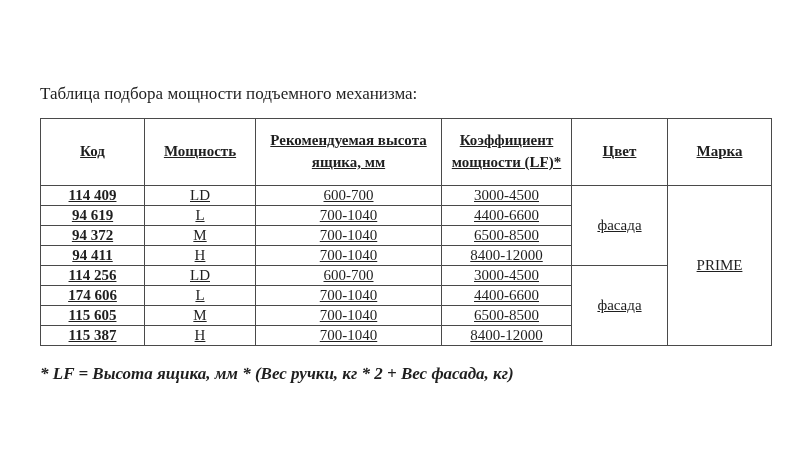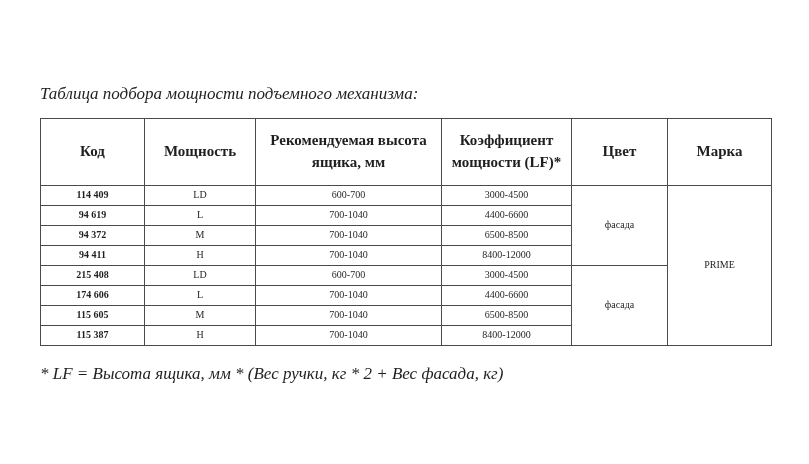--- a/index.html
+++ b/index.html
@@ -8,64 +8,65 @@
     background: #ffffff;
   }
   body {
     width: 809px;
     height: 464px;
     font-family: "Liberation Serif", serif;
     color: #1f1f1f;
     overflow: hidden;
   }
   .title {
-    font-style: italic;
     font-size: 17px;
     margin: 84px 0 0 40px;
     white-space: nowrap;
   }
   table.power-table {
     border-collapse: collapse;
     table-layout: fixed;
     width: 731px;
     margin: 14px 16px 0 40px;
+    text-decoration: underline;
   }
   table.power-table th,
   table.power-table td {
     border: 1px solid #4a4a4a;
     text-align: center;
     vertical-align: middle;
     padding: 0 3px;
     overflow: hidden;
   }
   thead th {
     font-weight: bold;
     font-size: 15px;
     line-height: 1.45;
     height: 66px;
   }
   tbody td {
-    font-size: 10px;
+    font-size: 15px;
     height: 19px;
     line-height: 1.25;
   }
   td.code {
     font-weight: bold;
   }
   col.c-code   { width: 104px; }
   col.c-power  { width: 111px; }
   col.c-height { width: 186px; }
   col.c-lf     { width: 130px; }
   col.c-color  { width: 96px;  }
   col.c-brand  { width: 104px; }
   .footnote {
     font-style: italic;
     font-size: 17px;
     margin: 18px 0 0 40px;
     white-space: nowrap;
+    font-weight: bold;
   }
 </style>
 </head>
 <body>
 
 <div class="title">Таблица подбора мощности подъемного механизма:</div>
 
 <table class="power-table">
   <colgroup>
     <col class="c-code">
@@ -106,21 +107,21 @@
       <td>700-1040</td>
       <td>6500-8500</td>
     </tr>
     <tr>
       <td class="code">94 411</td>
       <td>H</td>
       <td>700-1040</td>
       <td>8400-12000</td>
     </tr>
     <tr>
-      <td class="code">215 408</td>
+      <td class="code">114 256</td>
       <td>LD</td>
       <td>600-700</td>
       <td>3000-4500</td>
       <td rowspan="4">фасада</td>
     </tr>
     <tr>
       <td class="code">174 606</td>
       <td>L</td>
       <td>700-1040</td>
       <td>4400-6600</td>

